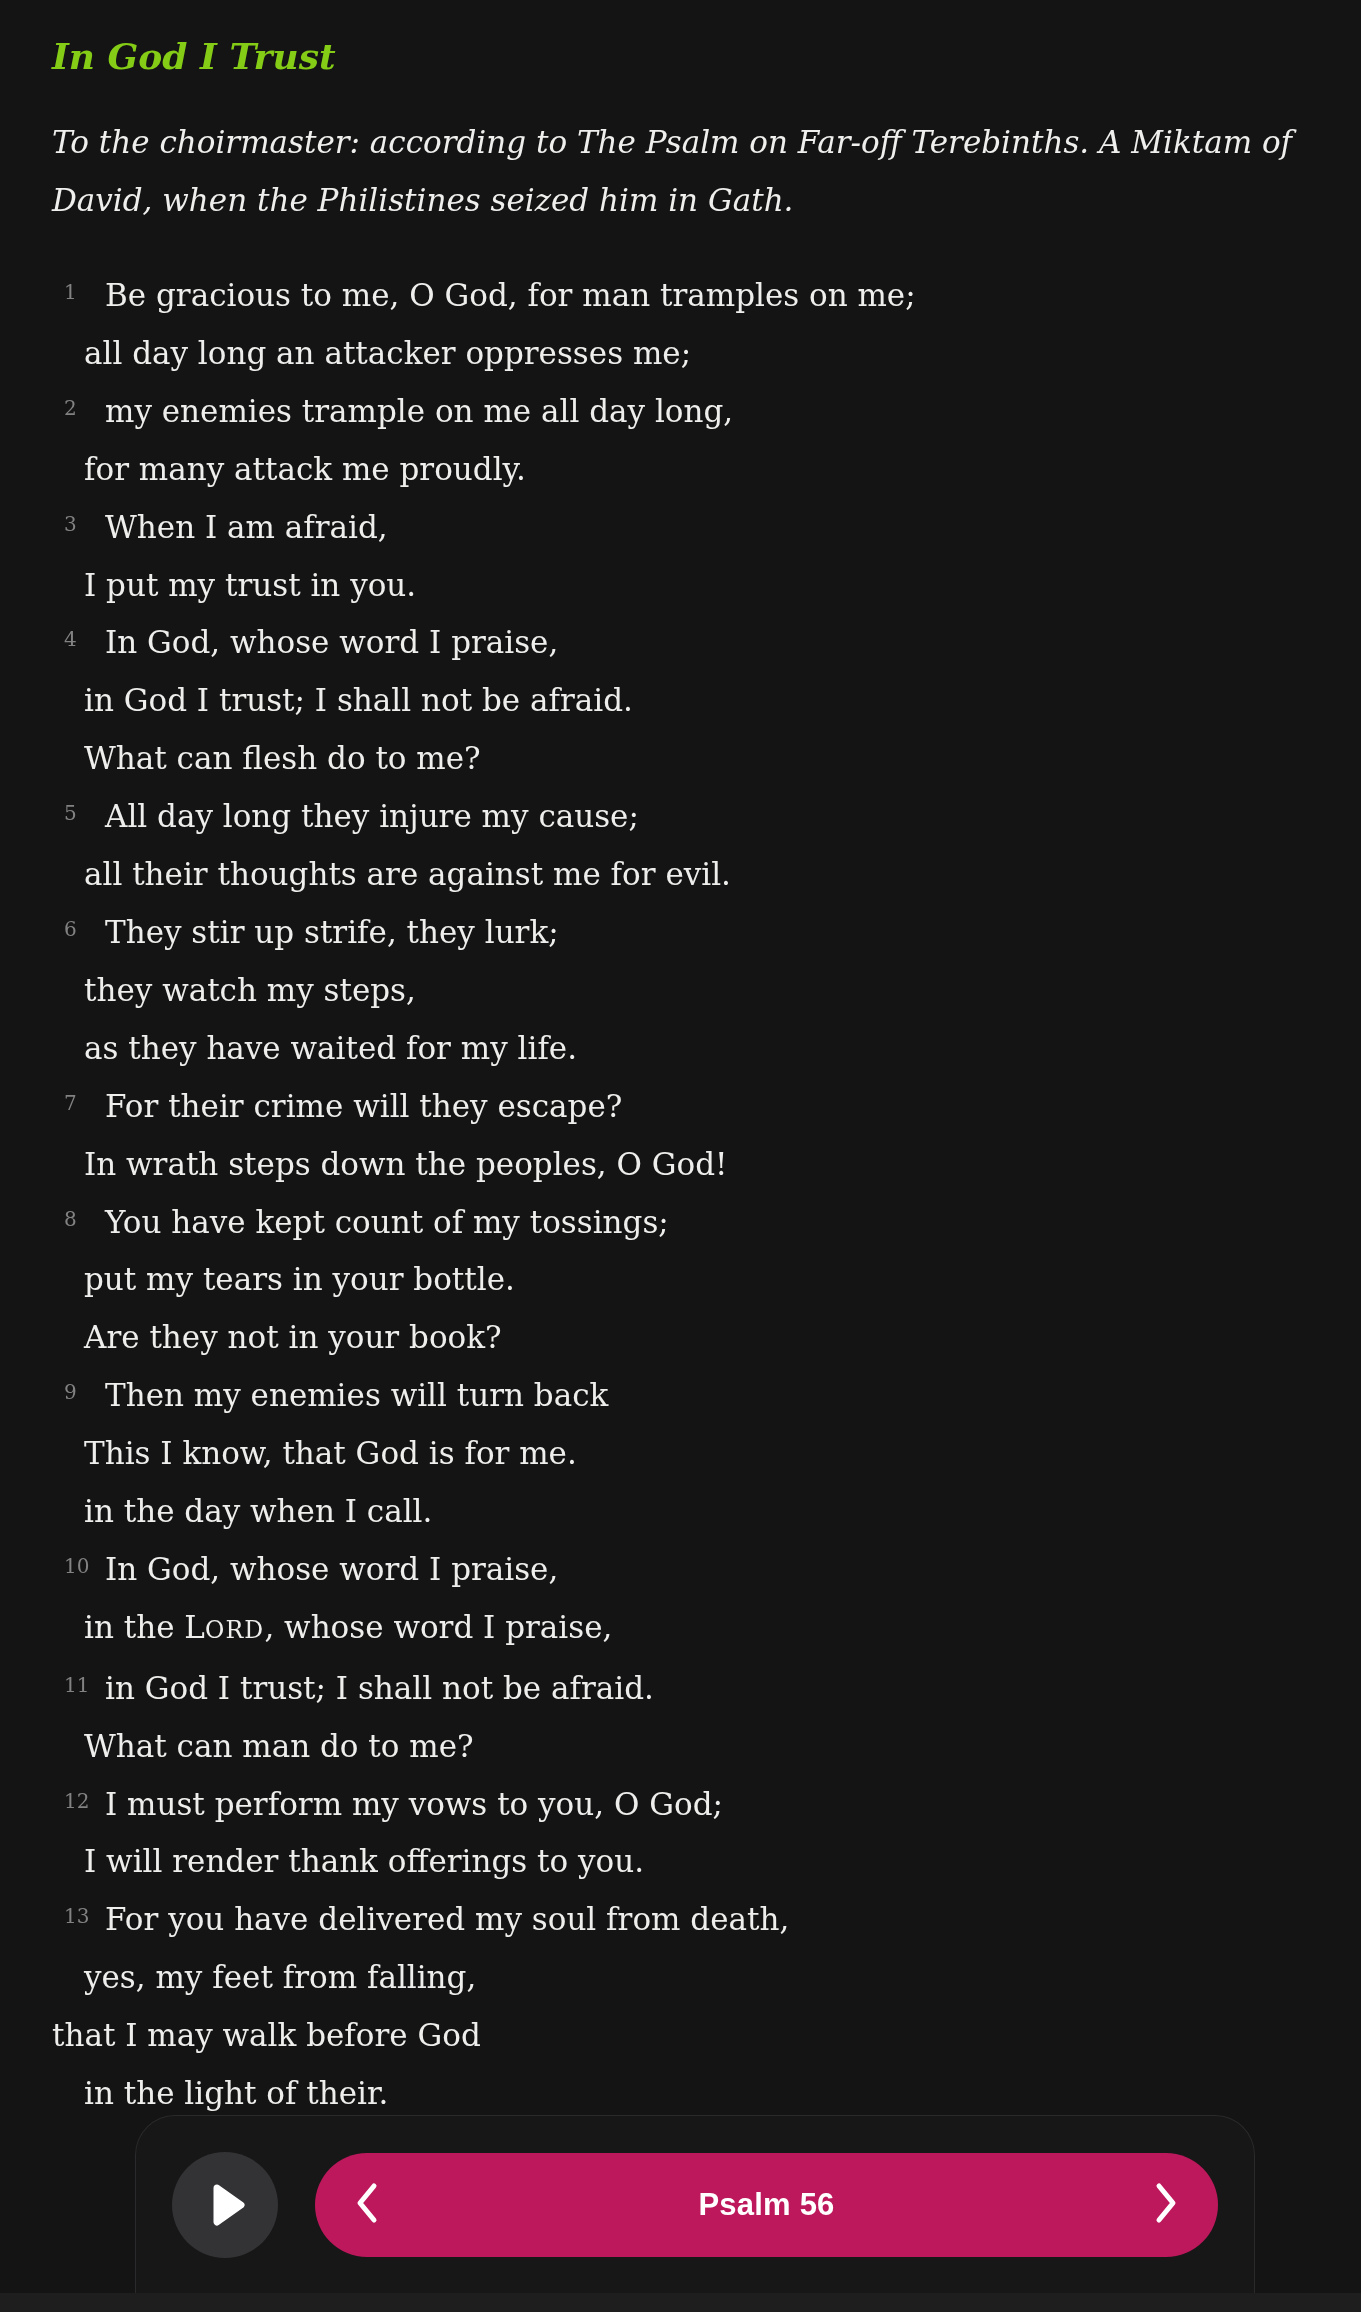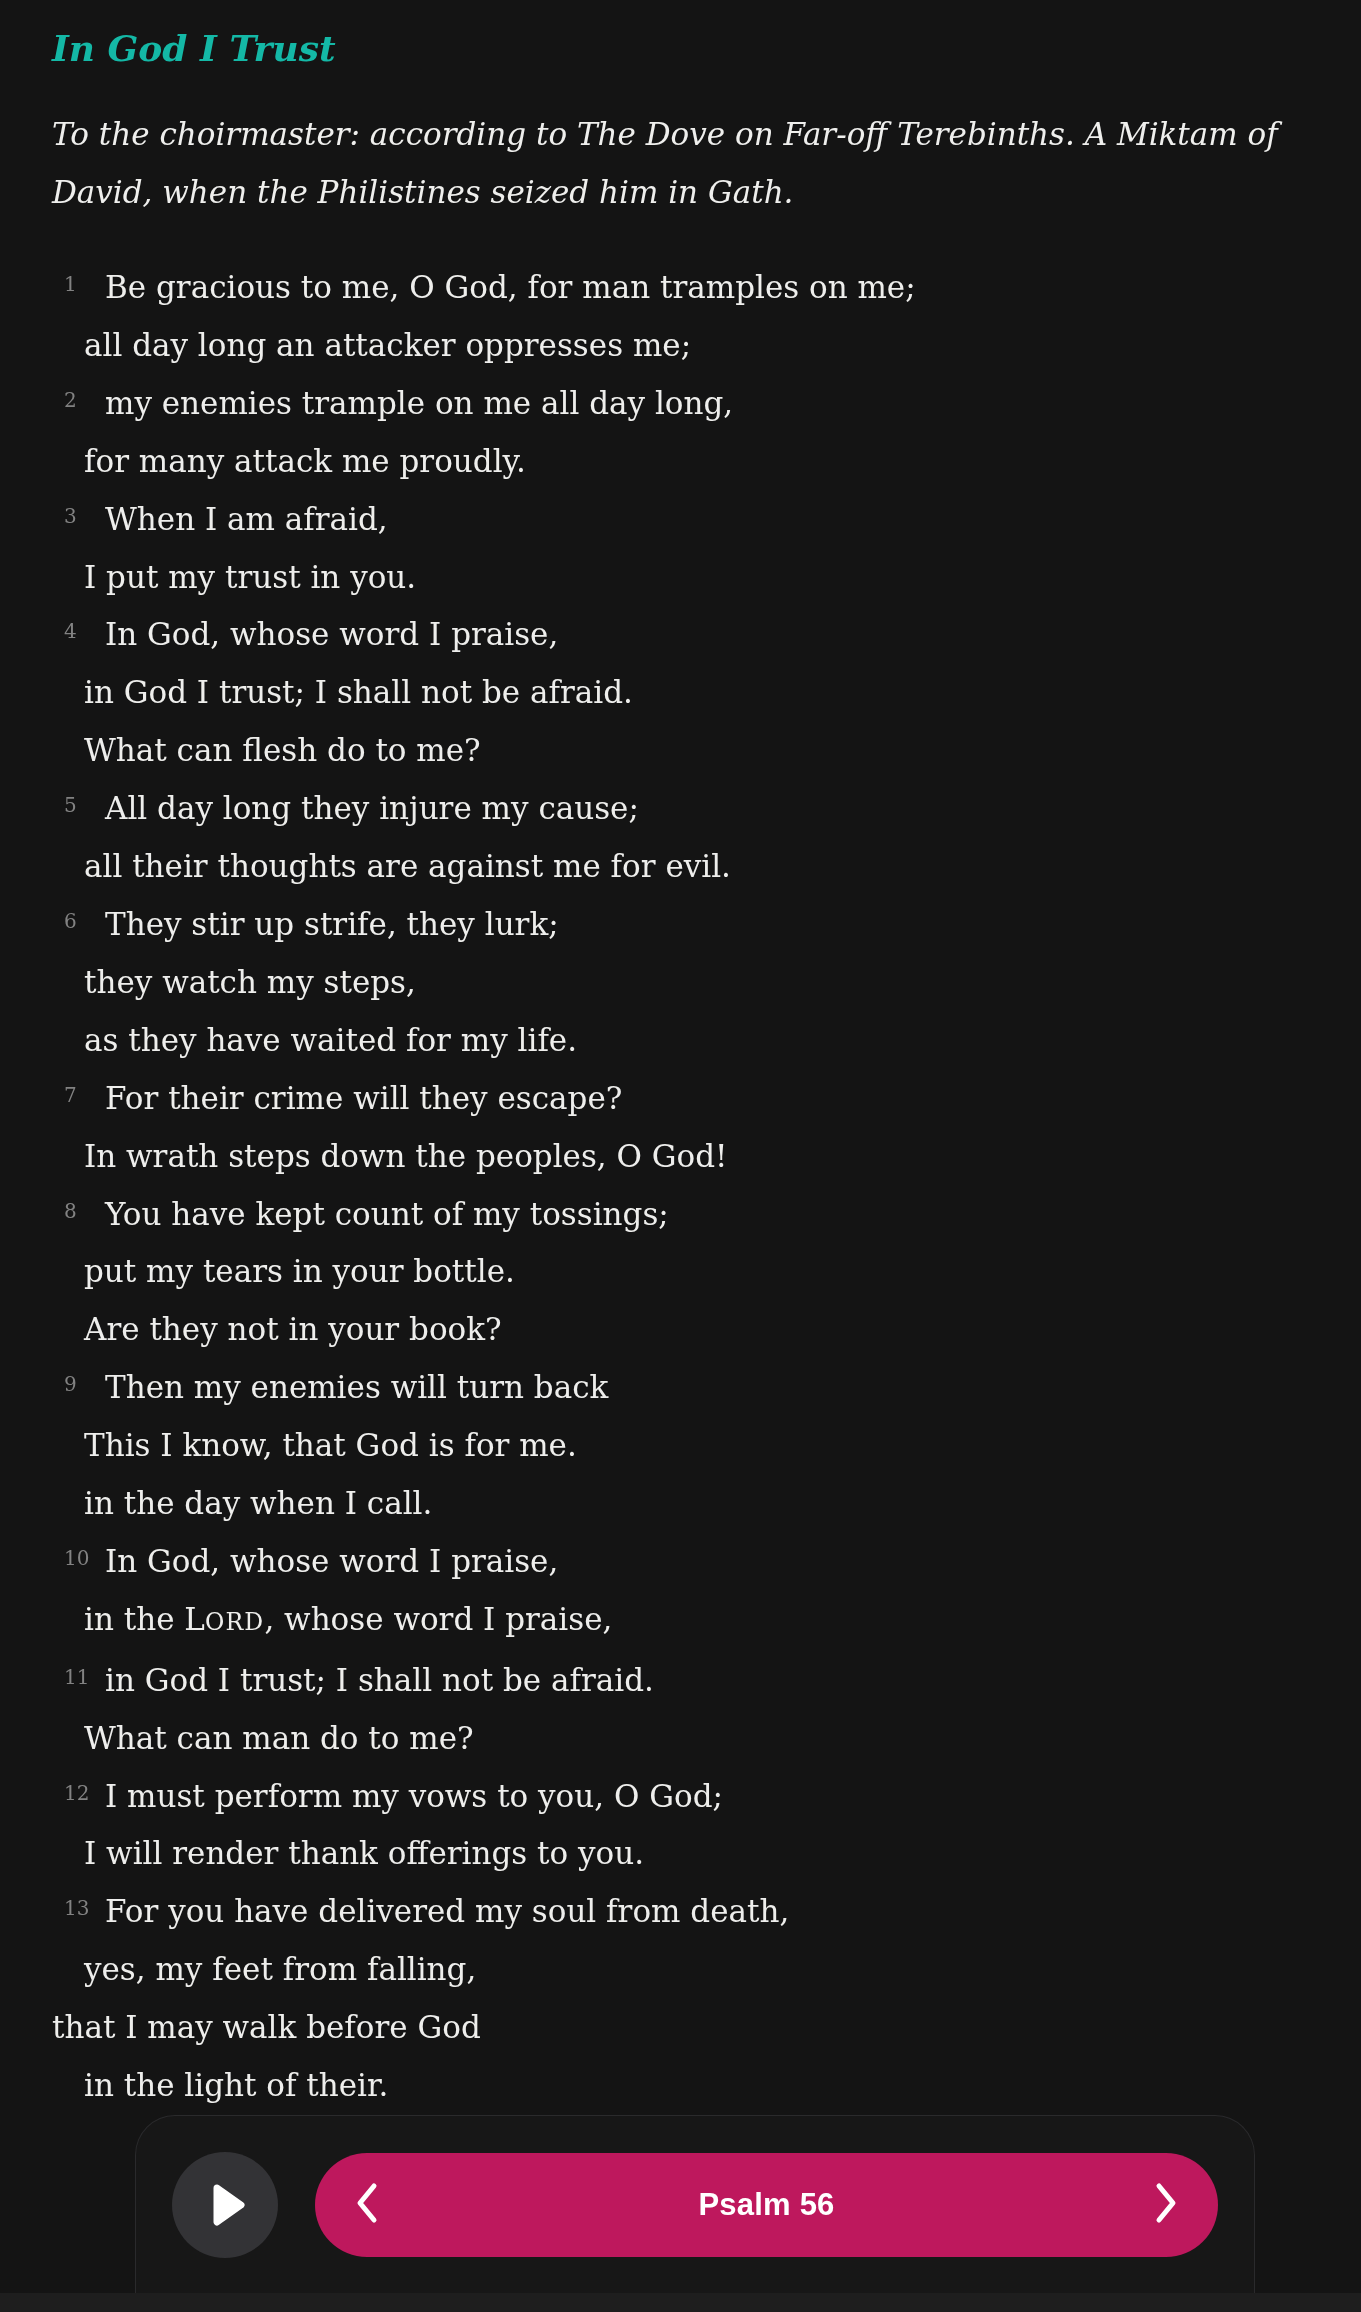--- a/index.html
+++ b/index.html
@@ -8,21 +8,21 @@
     position:relative;overflow:hidden;
     background:#141414;
     color:#eeeeec;
     font-family:"DejaVu Serif", serif;
   }
   
   .page{padding:26px 52px 0 52px;}
   .title{
     font-size:36px;line-height:44px;
     font-weight:bold;font-style:italic;
-    color:#14b8a6;margin:0 0 36px 0;
+    color:#84cc16;margin:8px 0 36px 0;
   }
   .subtitle{margin:0 0 38px 0;}
   .subtitle .sub-line{
     display:block;
     font-size:31px;line-height:57.5px;
     font-style:italic;color:#efefed;
   }
   .poem{margin:0;}
   .pline{
     position:relative;
@@ -81,21 +81,21 @@
     width:1361px;height:19px;
     background:#1e1e1e;
   }
 </style>
 </head>
 <body>
 
 <main class="page">
   <h1 class="title">In God I Trust</h1>
   <p class="subtitle">
-    <span class="sub-line">To the choirmaster: according to The Dove on Far-off Terebinths. A Miktam of</span>
+    <span class="sub-line">To the choirmaster: according to The Psalm on Far-off Terebinths. A Miktam of</span>
     <span class="sub-line">David, when the Philistines seized him in Gath.</span>
   </p>
   <div class="poem" id="poem">
       <div class="pline start"><span class="vnum">1</span><span>Be gracious to me, O God, for man tramples on me;</span></div>
       <div class="pline cont"><span>all day long an attacker oppresses me;</span></div>
       <div class="pline start"><span class="vnum">2</span><span>my enemies trample on me all day long,</span></div>
       <div class="pline cont"><span>for many attack me proudly.</span></div>
       <div class="pline start"><span class="vnum">3</span><span>When I am afraid,</span></div>
       <div class="pline cont"><span>I put my trust in you.</span></div>
       <div class="pline start"><span class="vnum">4</span><span>In God, whose word I praise,</span></div>

